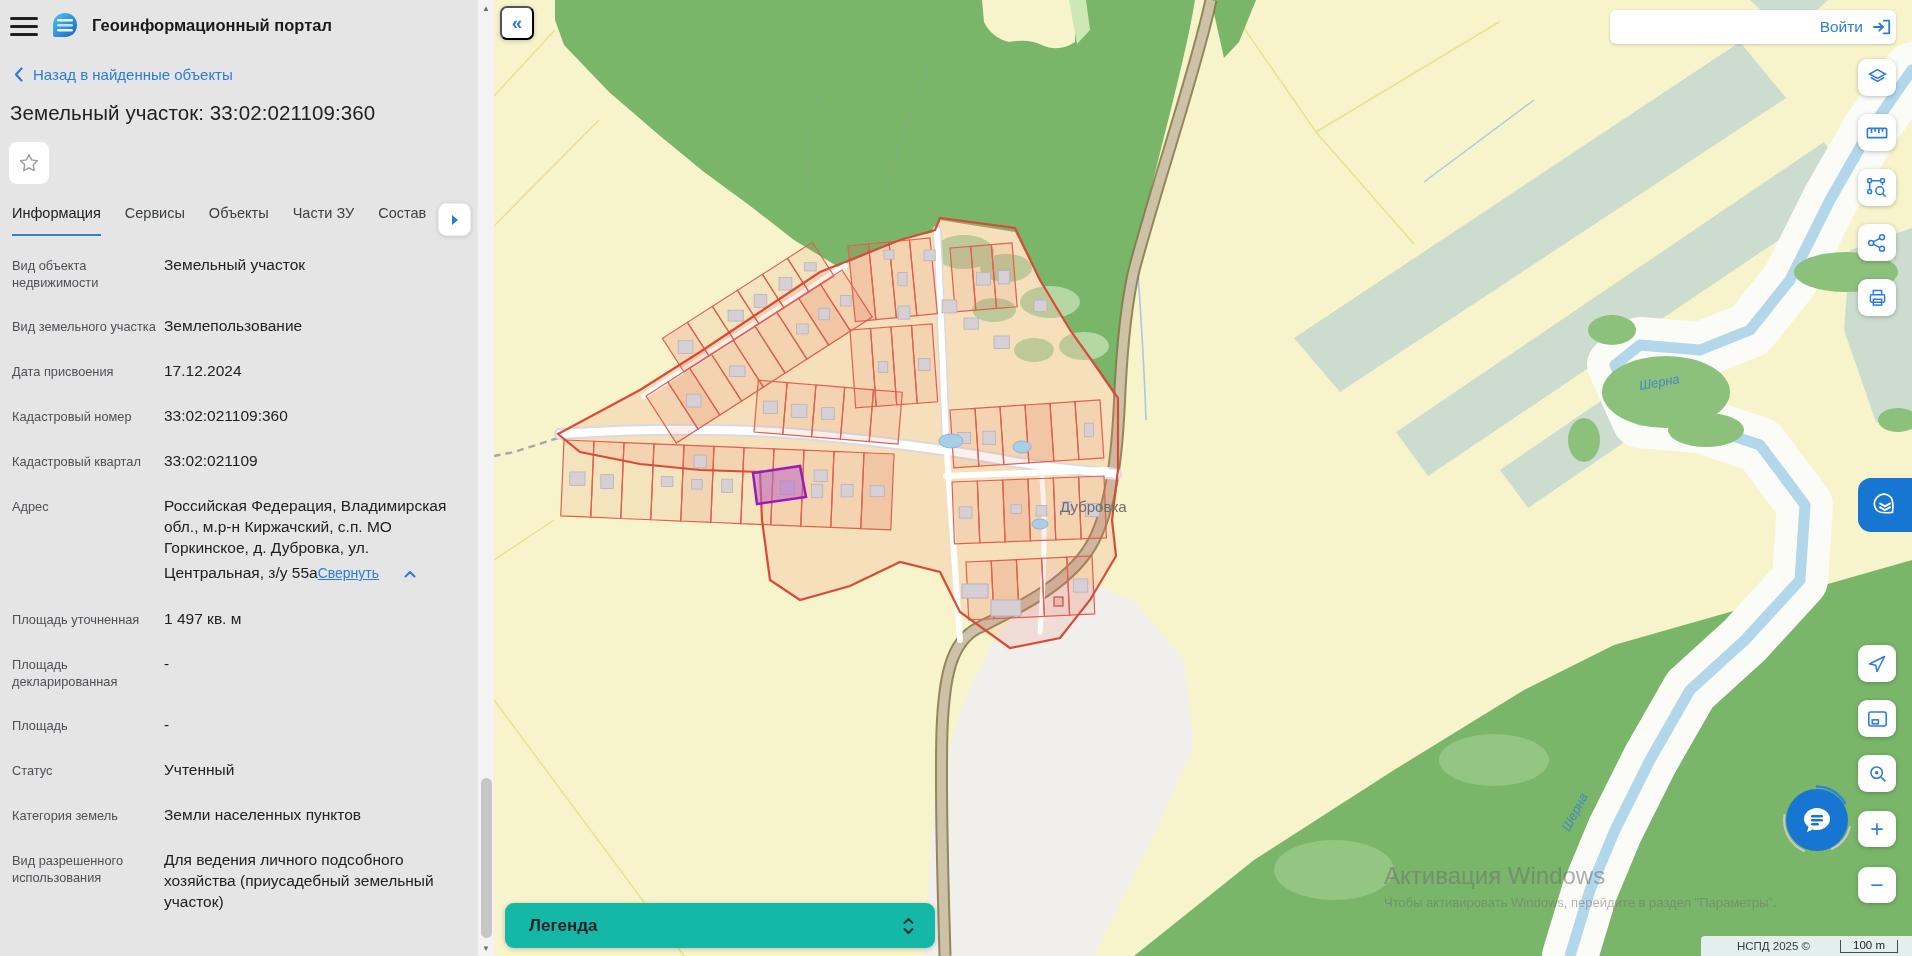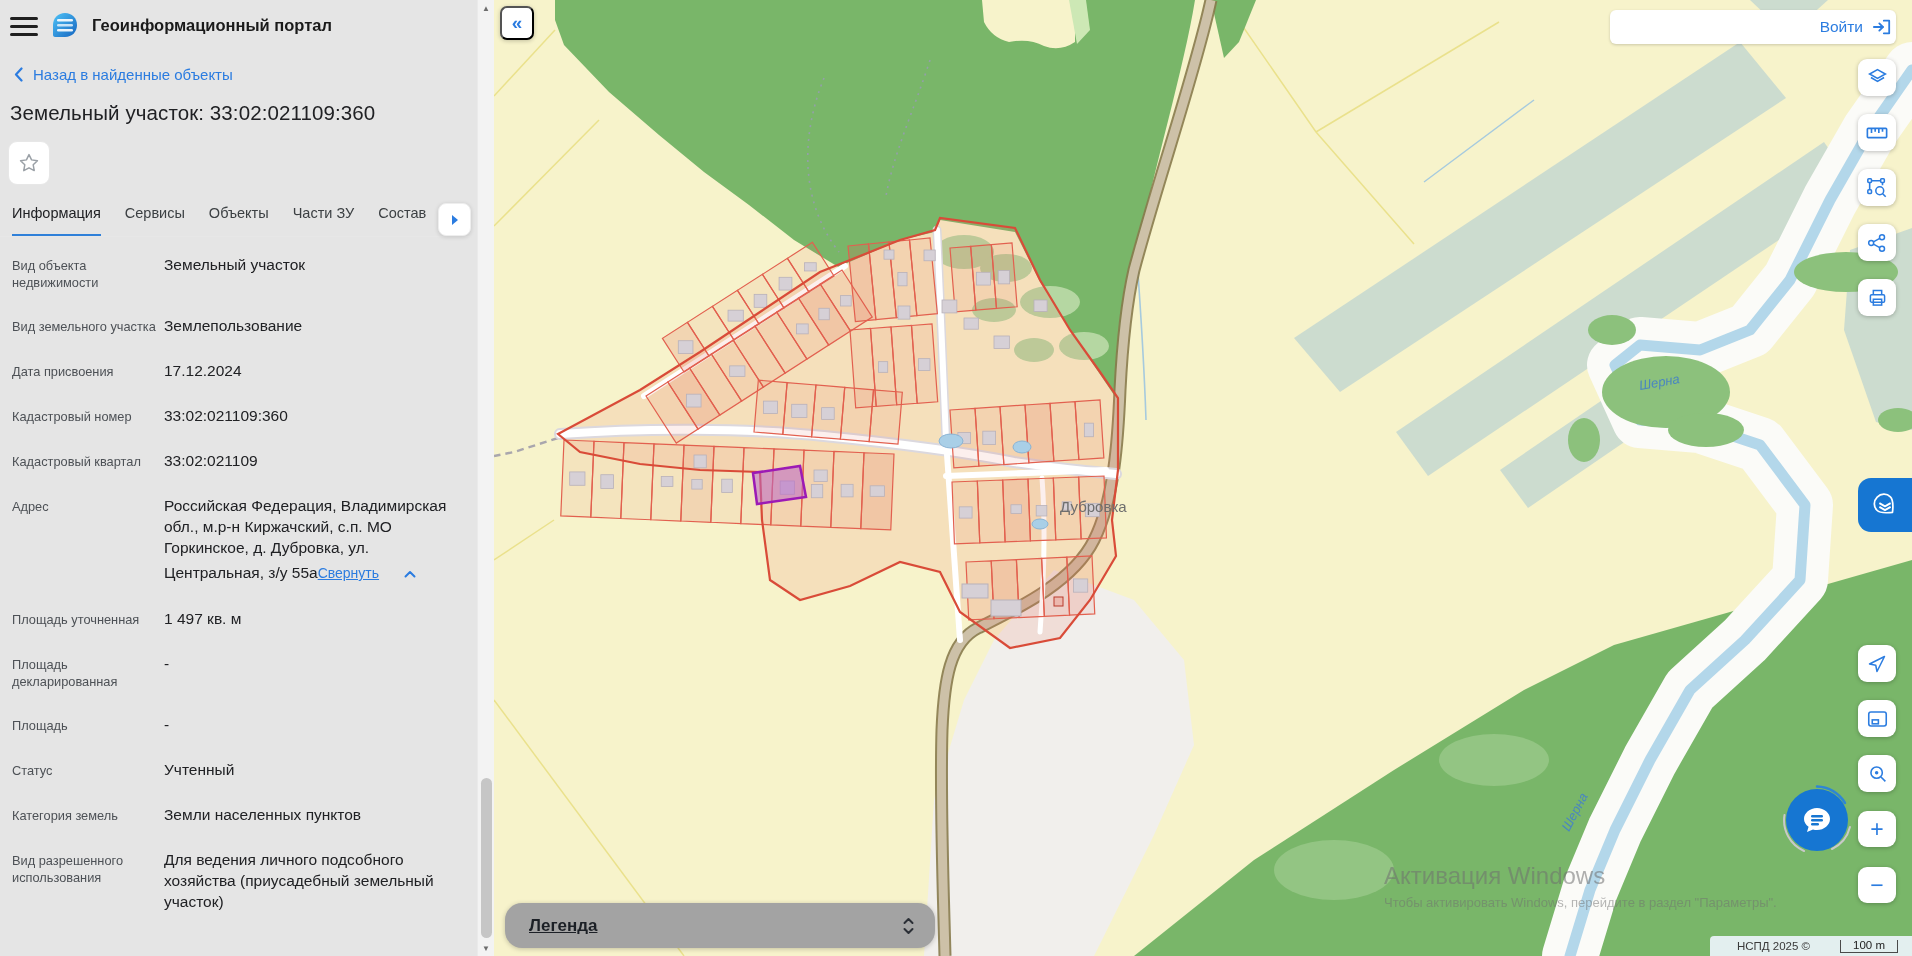--- a/index.html
+++ b/index.html
@@ -41,23 +41,23 @@
   .collapse-btn { position:absolute; left:6px; top:6px; width:34px; height:34px; background:#fff; border-radius:7px; box-shadow:0 1px 4px rgba(0,0,0,.22); color:#2b7ce0; font-size:19px; font-weight:bold; display:flex; align-items:center; justify-content:center; cursor:pointer; z-index:8; }
   .login { position:absolute; left:1116px; top:10px; width:286px; height:34px; background:#fff; border-radius:6px; box-shadow:0 1px 3px rgba(0,0,0,.18); display:flex; align-items:center; justify-content:flex-end; gap:9px; padding:0 4px; color:#2b7ce0; font-size:15.5px; cursor:pointer; z-index:8; }
 
   .mbtn { position:absolute; left:1364px; width:38px; height:37px; background:#fff; border-radius:9px; box-shadow:0 1px 4px rgba(0,0,0,.25); display:flex; align-items:center; justify-content:center; color:#2b7ce0; cursor:pointer; z-index:8; }
   .mbtn svg { stroke:#2b7ce0; }
   .zoomtxt { font-size:23px; line-height:1; color:#2b7ce0; font-weight:400; }
   .bigblue { position:absolute; left:1364px; top:478px; width:54px; height:54px; background:#1676d2; border-radius:13px 0 0 13px; display:flex; align-items:center; justify-content:center; cursor:pointer; z-index:8; }
   .chat-wrap { position:absolute; left:1288px; top:785px; width:70px; height:70px; z-index:8; cursor:pointer; }
   .chat-circle { position:absolute; left:4px; top:4px; width:62px; height:62px; background:#1676d2; border-radius:50%; display:flex; align-items:center; justify-content:center; }
 
-  .legend-bar { position:absolute; left:11px; top:903px; width:430px; height:45px; background:#a3a3a3; border-radius:17px; box-shadow:0 1px 5px rgba(0,0,0,.22); display:flex; align-items:center; justify-content:space-between; padding:0 20px 0 24px; font-size:17px; font-weight:bold; color:#1c2026; z-index:9; cursor:pointer;text-decoration:underline; }
-
-  .attribution { position:absolute; right:0; bottom:0; height:20px; background:rgba(236,243,250,.93); display:flex; align-items:center; gap:30px; padding:0 14px 0 27px; z-index:7; border-top-left-radius:4px; }
+  .legend-bar { position:absolute; left:11px; top:903px; width:430px; height:45px; background:#14b8a6; border-radius:9px; box-shadow:0 1px 5px rgba(0,0,0,.22); display:flex; align-items:center; justify-content:space-between; padding:0 20px 0 24px; font-size:17px; font-weight:bold; color:#1c2026; z-index:9; cursor:pointer; }
+
+  .attribution { position:absolute; right:0; bottom:0; height:20px; background:rgba(236,243,250,.93); display:flex; align-items:center; gap:30px; padding:0 14px 0 36px; z-index:7; border-top-left-radius:4px; }
   .attr-text { font-size:11.5px; color:#3a3a3a; }
   .scalebar { height:13px; border-left:1.5px solid #4a4a4a; border-right:1.5px solid #4a4a4a; border-bottom:1.5px solid #4a4a4a; padding:0 12px 1px; font-size:11.5px; line-height:10px; color:#222; }
 
   .watermark { position:absolute; left:890px; top:862px; width:600px; color:rgba(112,112,112,.55); z-index:6; pointer-events:none; }
   .watermark .l1 { font-size:24px; }
   .watermark .l2 { font-size:13px; margin-top:5px; color:rgba(112,112,112,.5); }
 </style>
 </head>
 <body>
 

